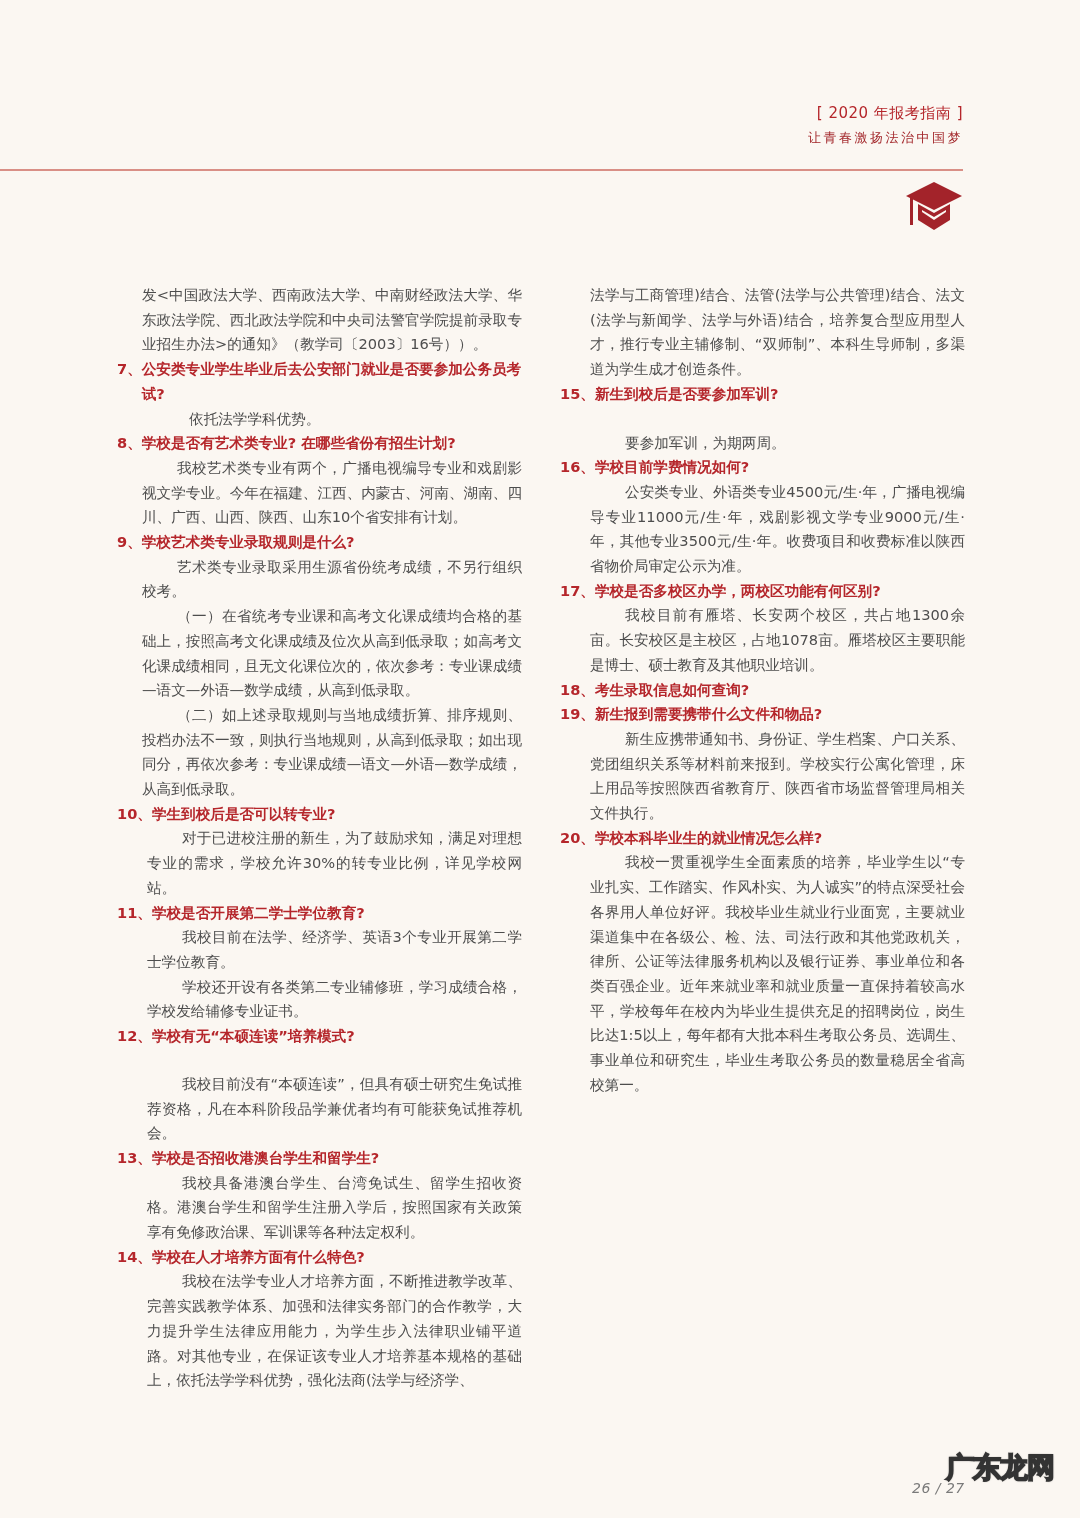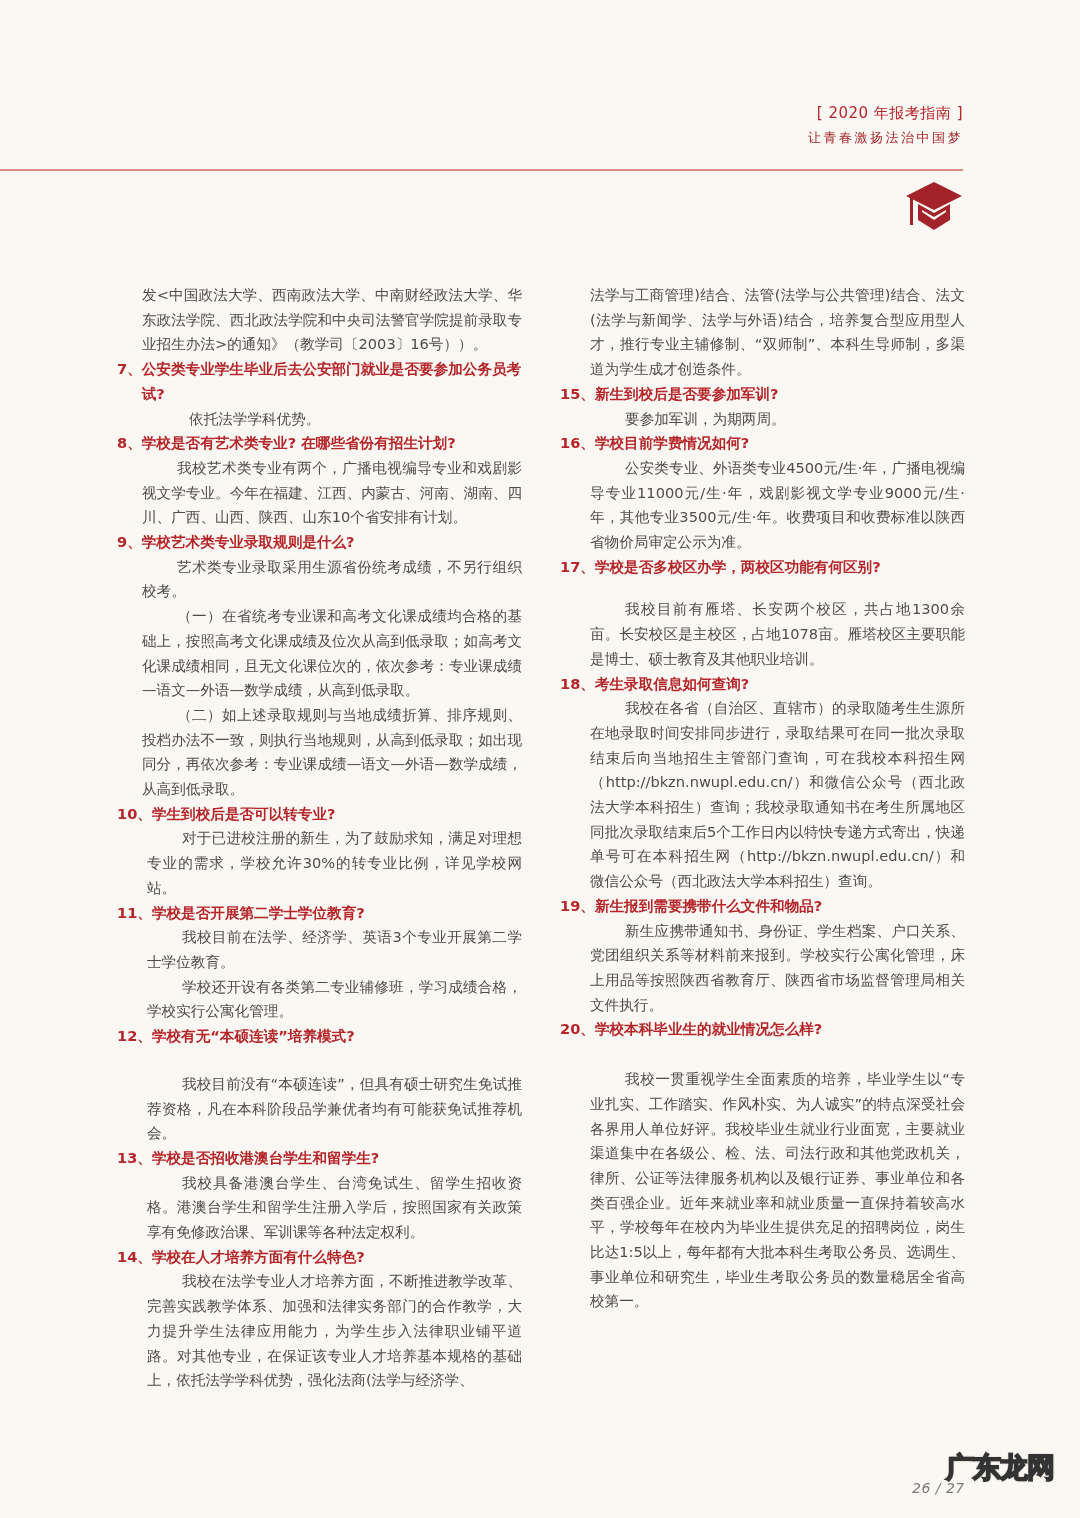--- a/index.html
+++ b/index.html
@@ -104,21 +104,21 @@
       </p>
     <p class="para indent" style="padding-left:30px;">对于已进校注册的新生，为了鼓励求知，满足对理想专业的需求，学校允许30%的转专业比例，详见学校网站。</p>
   </div>
 
   <div>
     <p class="q">
         <span class="num">11、</span>
         <span class="txt">学校是否开展第二学士学位教育?</span>
       </p>
     <p class="para indent" style="padding-left:30px;">我校目前在法学、经济学、英语3个专业开展第二学士学位教育。</p>
-    <p class="para indent" style="padding-left:30px;">学校还开设有各类第二专业辅修班，学习成绩合格，学校实行公寓化管理。</p>
+    <p class="para indent" style="padding-left:30px;">学校还开设有各类第二专业辅修班，学习成绩合格，学校发给辅修专业证书。</p>
   </div>
 
   <div>
     <p class="q">
         <span class="num">12、</span>
         <span class="txt">学校有无“本硕连读”培养模式?</span>
       </p>
     <p class="para indent" style="padding-left:30px;margin-top:23px;">我校目前没有“本硕连读”，但具有硕士研究生免试推荐资格，凡在本科阶段品学兼优者均有可能获免试推荐机会。</p>
   </div>
 
@@ -140,58 +140,57 @@
 </div>
 
 <div class="col right">
   <p class="para" style="padding-left:30px;">法学与工商管理)结合、法管(法学与公共管理)结合、法文(法学与新闻学、法学与外语)结合，培养复合型应用型人才，推行专业主辅修制、“双师制”、本科生导师制，多渠道为学生成才创造条件。</p>
 
   <div>
     <p class="q">
         <span class="num">15、</span>
         <span class="txt">新生到校后是否要参加军训?</span>
       </p>
-    <p class="para indent" style="padding-left:30px;">要参加军训，为期两周。</p>
+    <p class="para indent" style="padding-left:30px;margin-top:24px;">要参加军训，为期两周。</p>
   </div>
 
   <div>
     <p class="q">
         <span class="num">16、</span>
         <span class="txt">学校目前学费情况如何?</span>
       </p>
     <p class="para indent" style="padding-left:30px;">公安类专业、外语类专业4500元/生·年，广播电视编导专业11000元/生·年，戏剧影视文学专业9000元/生·年，其他专业3500元/生·年。收费项目和收费标准以陕西省物价局审定公示为准。</p>
   </div>
 
   <div>
     <p class="q">
         <span class="num">17、</span>
         <span class="txt">学校是否多校区办学，两校区功能有何区别?</span>
       </p>
-    <p class="para indent" style="padding-left:30px;margin-top:18px;">我校目前有雁塔、长安两个校区，共占地1300余亩。长安校区是主校区，占地1078亩。雁塔校区主要职能是博士、硕士教育及其他职业培训。</p>
+    <p class="para indent" style="padding-left:30px;">我校目前有雁塔、长安两个校区，共占地1300余亩。长安校区是主校区，占地1078亩。雁塔校区主要职能是博士、硕士教育及其他职业培训。</p>
   </div>
 
   <div>
     <p class="q">
         <span class="num">18、</span>
         <span class="txt">考生录取信息如何查询?</span>
       </p>
-    <p class="para indent" style="padding-left:30px;">我校在各省（自治区、直辖市）的录取随考生生源所在地录取时间安排同步进行，录取结果可在同一批次录取结束后向当地招生主管部门查询，可在我校本科招生网（http://bkzn.nwupl.edu.cn/）和微信公众号（西北政法大学本科招生）查询；我校录取通知书在考生所属地区同批次录取结束后5个工作日内以特快专递方式寄出，快递单号可在本科招生网（http://bkzn.nwupl.edu.cn/）和微信公众号（西北政法大学本科招生）查询。</p>
   </div>
 
   <div>
     <p class="q">
         <span class="num">19、</span>
         <span class="txt">新生报到需要携带什么文件和物品?</span>
       </p>
     <p class="para indent" style="padding-left:30px;">新生应携带通知书、身份证、学生档案、户口关系、党团组织关系等材料前来报到。学校实行公寓化管理，床上用品等按照陕西省教育厅、陕西省市场监督管理局相关文件执行。</p>
   </div>
 
   <div>
     <p class="q">
         <span class="num">20、</span>
         <span class="txt">学校本科毕业生的就业情况怎么样?</span>
       </p>
-    <p class="para indent" style="padding-left:30px;margin-top:25px;">我校一贯重视学生全面素质的培养，毕业学生以“专业扎实、工作踏实、作风朴实、为人诚实”的特点深受社会各界用人单位好评。我校毕业生就业行业面宽，主要就业渠道集中在各级公、检、法、司法行政和其他党政机关，律所、公证等法律服务机构以及银行证券、事业单位和各类百强企业。近年来就业率和就业质量一直保持着较高水平，学校每年在校内为毕业生提供充足的招聘岗位，岗生比达1:5以上，每年都有大批本科生考取公务员、选调生、事业单位和研究生，毕业生考取公务员的数量稳居全省高校第一。</p>
+    <p class="para indent" style="padding-left:30px;">我校一贯重视学生全面素质的培养，毕业学生以“专业扎实、工作踏实、作风朴实、为人诚实”的特点深受社会各界用人单位好评。我校毕业生就业行业面宽，主要就业渠道集中在各级公、检、法、司法行政和其他党政机关，律所、公证等法律服务机构以及银行证券、事业单位和各类百强企业。近年来就业率和就业质量一直保持着较高水平，学校每年在校内为毕业生提供充足的招聘岗位，岗生比达1:5以上，每年都有大批本科生考取公务员、选调生、事业单位和研究生，毕业生考取公务员的数量稳居全省高校第一。</p>
   </div>
 </div>
 
 <div class="page-num">26 / 27</div>
 <div class="watermark">广东龙网</div>
 
 </body></html>

